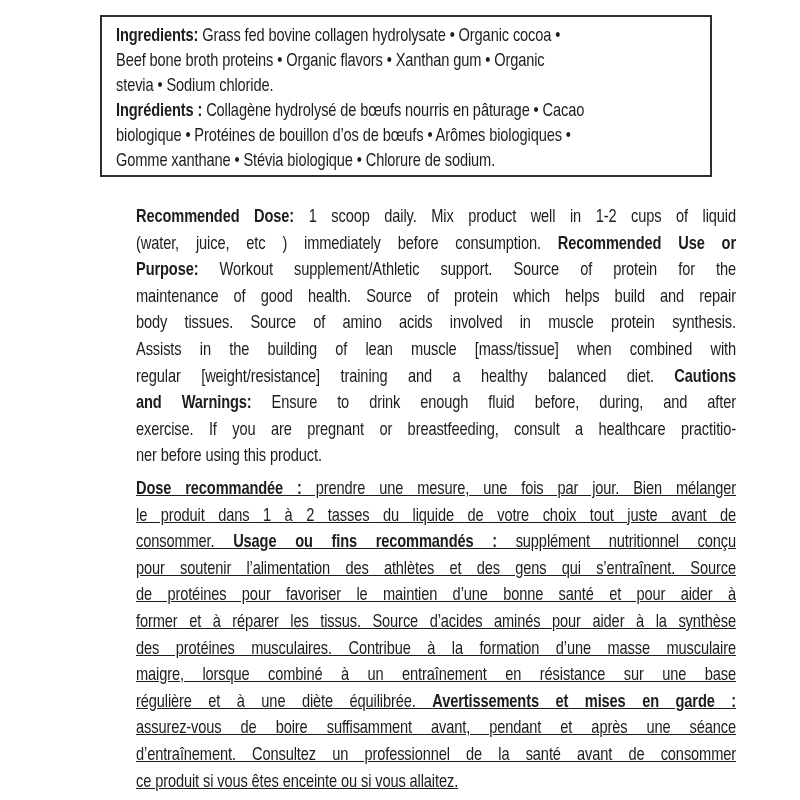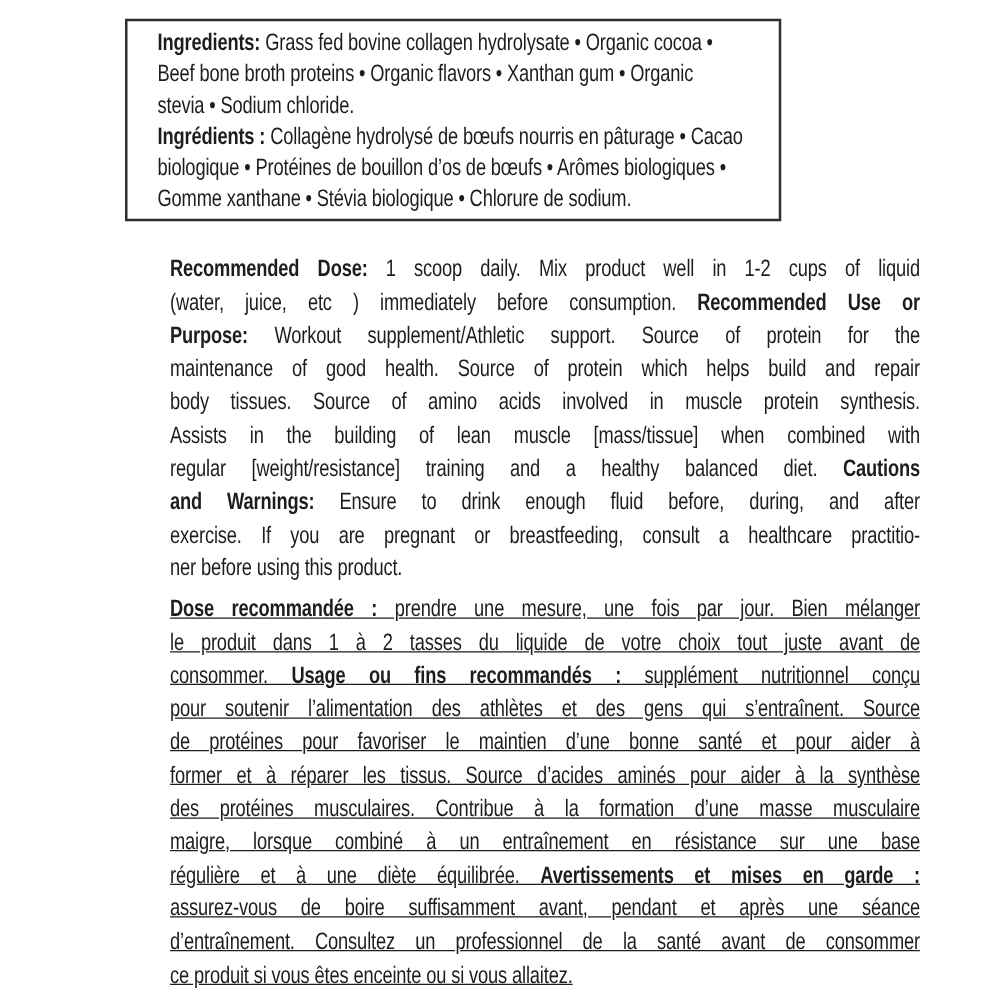--- a/index.html
+++ b/index.html
@@ -17,25 +17,25 @@
     position: relative;
     width: 800px;
     height: 800px;
     overflow: hidden;
     background: #ffffff;
   }
   .ingredients-box {
     position: absolute;
     left: 100px;
     top: 15px;
-    width: 525px;
+    width: 612px;
     height: 162px;
     box-sizing: border-box;
     border: 2px solid #2f2d2d;
-    padding: 5px 24px;
+    padding: 5px 14px;
     overflow: hidden;
   }
   .para {
     position: absolute;
     left: 100px;
     width: 600px;
     overflow: visible;
     margin-left: 36px;
   }
   .para-en { top: 203px; }

